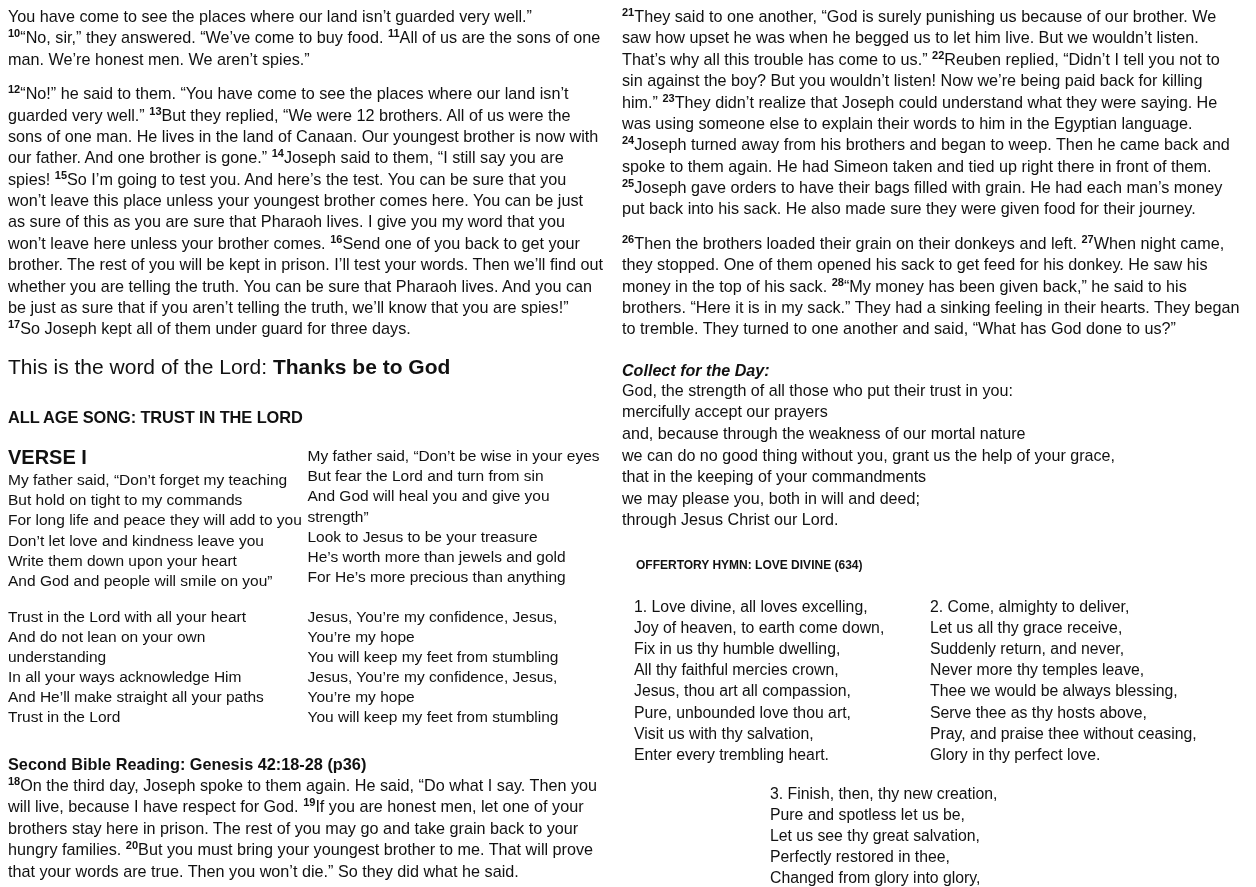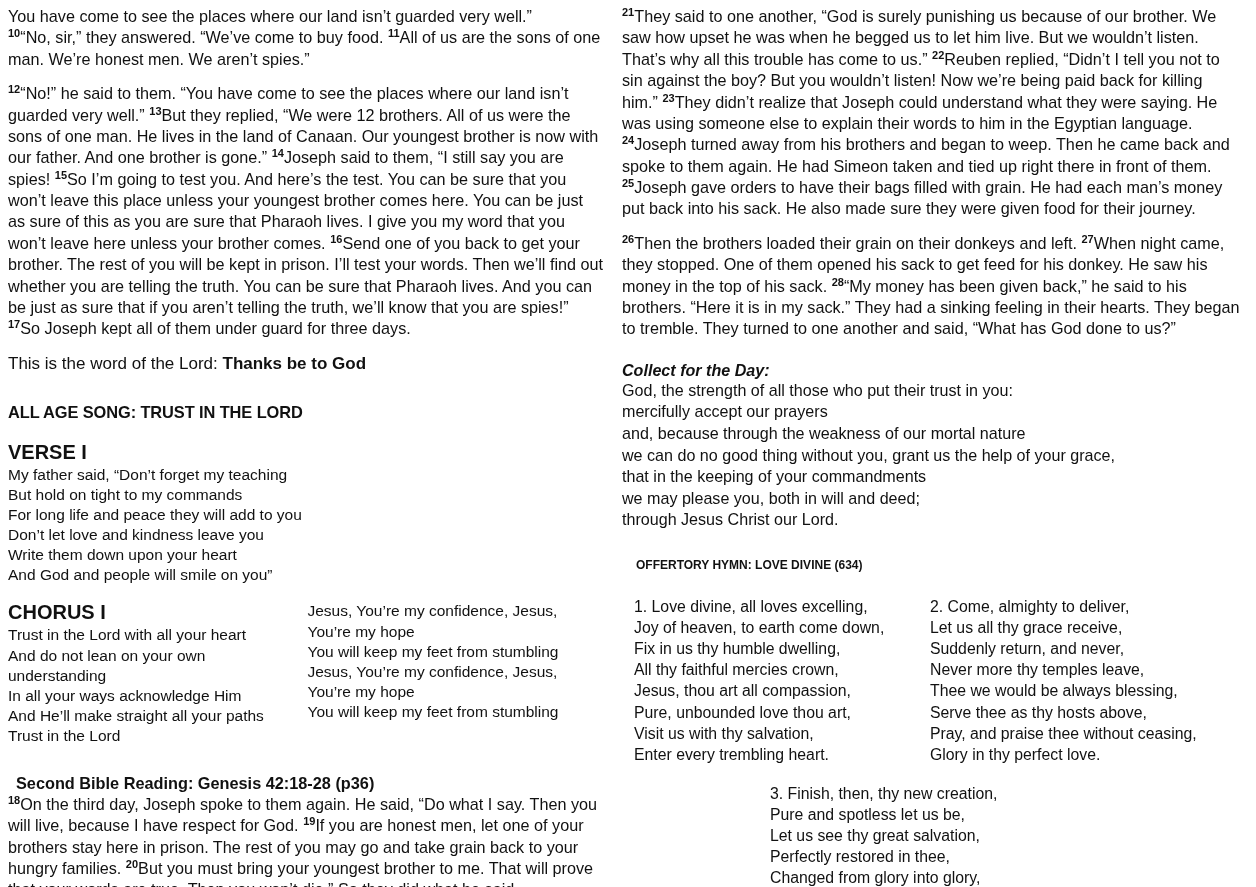--- a/index.html
+++ b/index.html
@@ -43,21 +43,21 @@
     text-align: left;
   }
   .scripture.tight { margin-bottom: 0; }
   sup.vn {
     font-size: 0.68em;
     vertical-align: super;
     line-height: 0;
     font-weight: 600;
   }
   .response {
-    font-size: 17px;
+    font-size: 21px;
     line-height: 1.32;
     margin-bottom: 6px;
   }
   .response b { font-weight: 700; }
 
   h2.section-head {
     font-size: 16.4px;
     font-weight: 700;
     margin: 28px 0 0 0;
     letter-spacing: -0.1px;
@@ -76,21 +76,21 @@
   .lyric {
     font-size: 15.5px;
     line-height: 1.295;
     white-space: pre-line;
   }
   .song-grid.second { margin-top: 16px; }
 
   h3.reading-head {
     font-size: 16.3px;
     font-weight: 700;
-    margin: 0 0 1px 8px;
+    margin: 0 0 1px 0;
   }
   .reading-block { margin-top: 28px; }
 
   
   .collect-block { margin-top: 21px; }
   .collect-title {
     font-size: 16.1px;
     font-weight: 700;
     font-style: italic;
     margin: 0 0 0 0;
@@ -140,26 +140,31 @@
       <div class="song-col-a">
         <h3 class="block-head">VERSE I</h3>
         <div class="lyric">My father said, “Don’t forget my teaching
 But hold on tight to my commands
 For long life and peace they will add to you
 Don’t let love and kindness leave you
 Write them down upon your heart
 And God and people will smile on you”</div>
       </div>
       <div class="song-col-b">
+        <div class="lyric">My father said, “Don’t be wise in your eyes
+But fear the Lord and turn from sin
+And God will heal you and give you strength”
+Look to Jesus to be your treasure
+He’s worth more than jewels and gold
+For He’s more precious than anything</div>
       </div>
     </div>
 
     <div class="song-grid second">
       <div class="song-col-a">
-        <h3 class="block-head">CHORUS I</h3>
         <div class="lyric">Trust in the Lord with all your heart
 And do not lean on your own
 understanding
 In all your ways acknowledge Him
 And He’ll make straight all your paths
 Trust in the Lord</div>
       </div>
       <div class="song-col-b">
         <div class="lyric">Jesus, You’re my confidence, Jesus,
 You’re my hope

